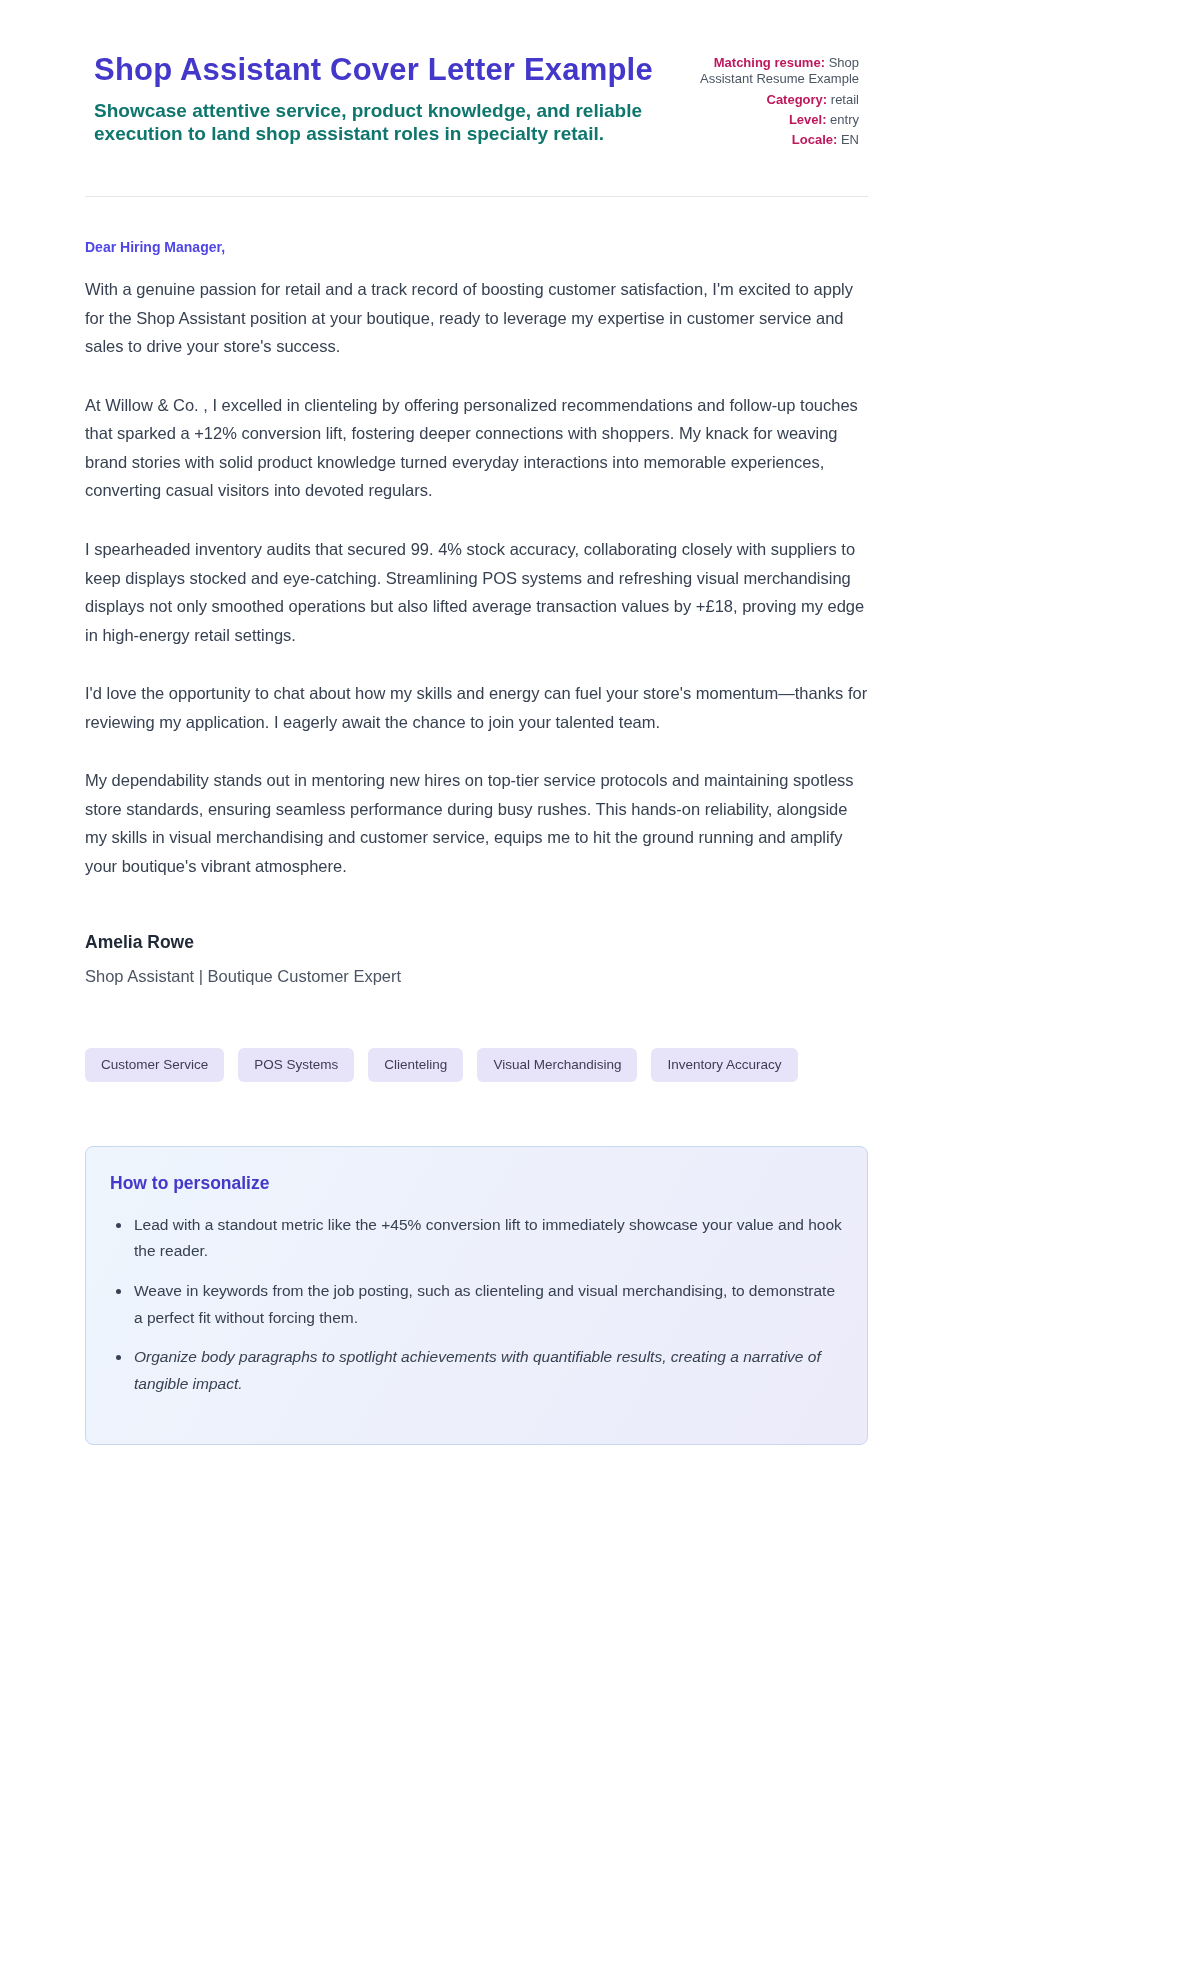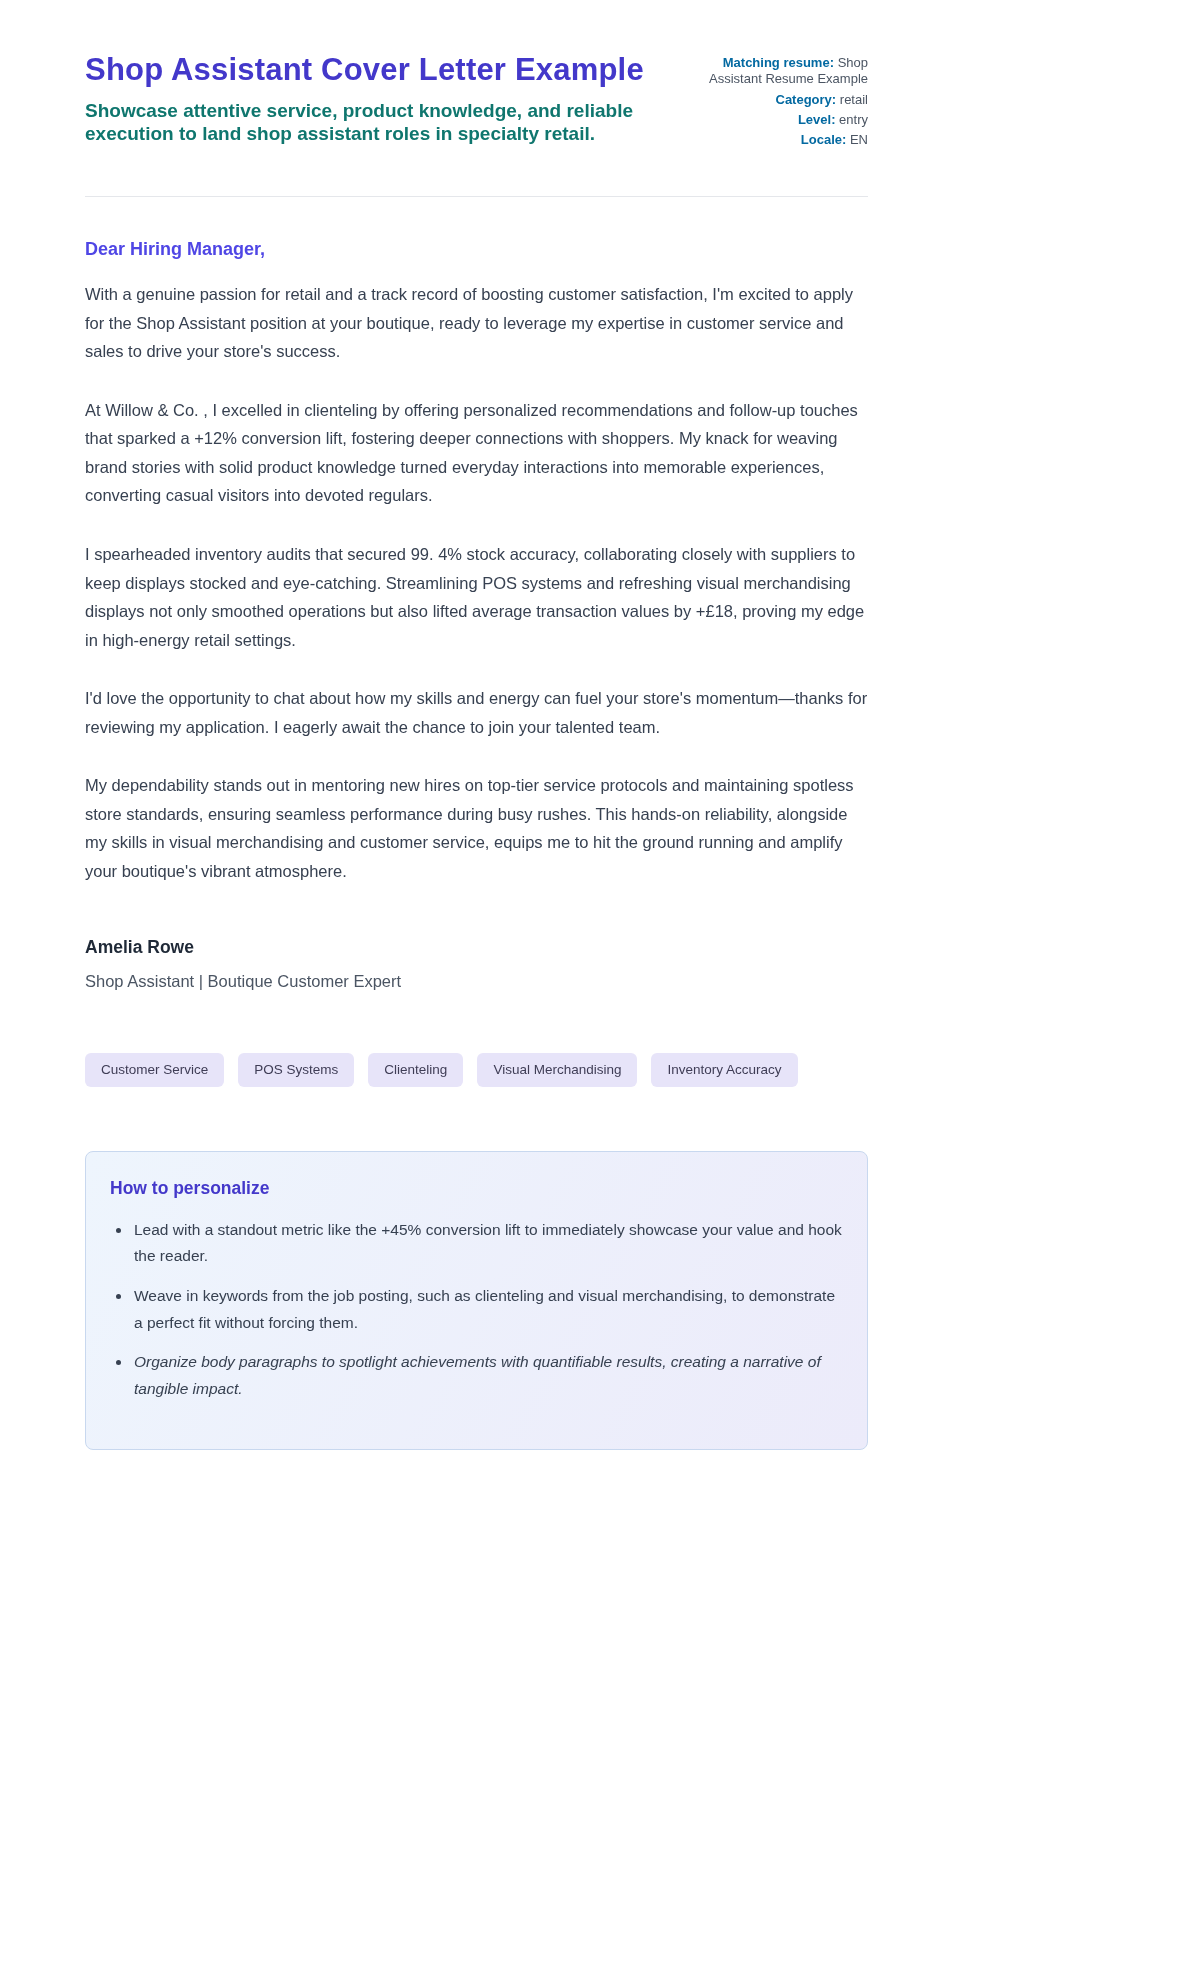--- a/index.html
+++ b/index.html
@@ -14,21 +14,21 @@
   }
   .content {
     width: 783px;
     margin-left: 85px;
     padding-top: 52px;
   }
 
   
   .header {
     display: flex;
-    justify-content: space-between;
+    justify-content: center;
     align-items: flex-start;
   }
   .header-left { width: 585px; }
   h1.title {
     margin: 0 0 10px 0;
     font-size: 31px;
     line-height: 1.19;
     font-weight: 700;
     color: #4338ca;
     letter-spacing: 0.2px;
@@ -42,33 +42,33 @@
   }
   .meta {
     width: 180px;
     text-align: right;
     font-size: 13px;
     line-height: 1.25;
     color: #4b5563;
     padding-top: 3px;
   }
   .meta-item { margin-bottom: 4px; }
-  .meta-label { font-weight: 700; color: #0369a1; }
+  .meta-label { font-weight: 700; color: #be185d; }
 
   
   .divider {
     border: none;
     border-top: 1px solid #e5e7eb;
     margin: 44px 0 0 0;
   }
 
   
   .salutation {
     margin: 42px 0 20px 0;
-    font-size: 18px;
+    font-size: 14px;
     font-weight: 700;
     color: #4f46e5;
   }
   .para {
     margin: 0 0 30px 0;
     font-size: 16.5px;
     line-height: 1.73;
     color: #374151;
   }
   .sig-name {

